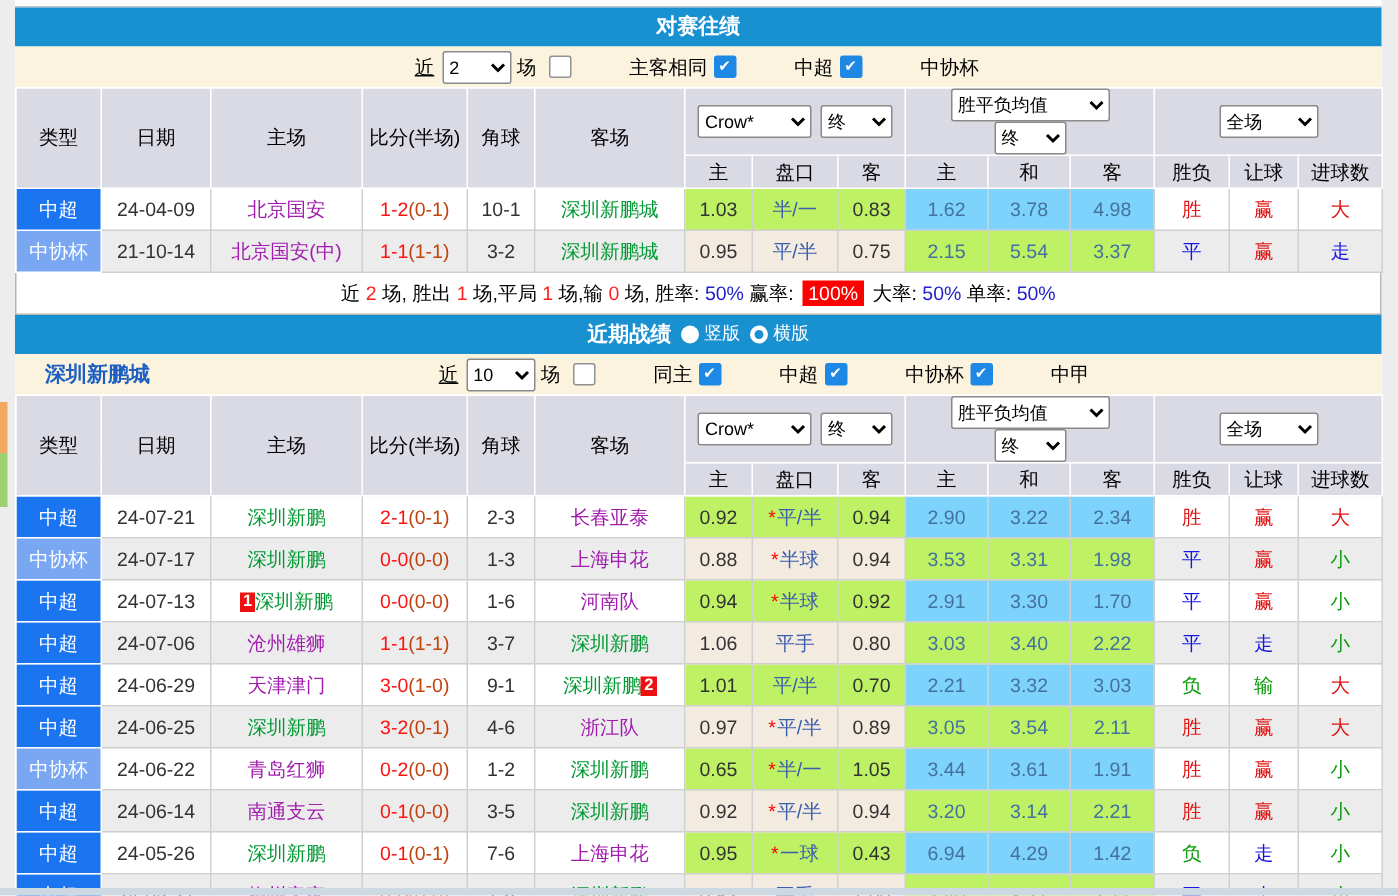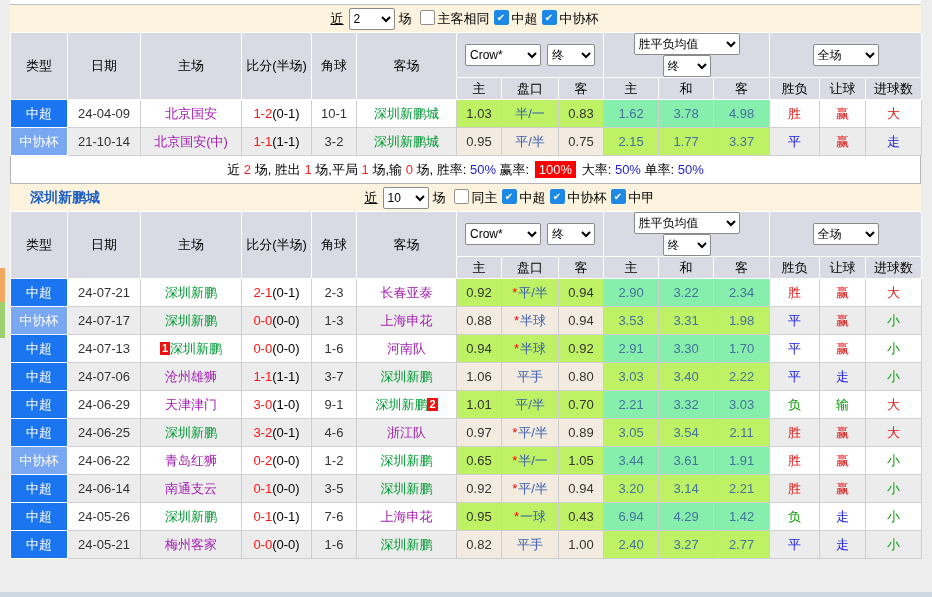--- a/index.html
+++ b/index.html
@@ -22,21 +22,21 @@
 
   
   .filter { height:27px; background:var(--filter-cream); display:flex; align-items:center;
             font-size:13px; color:#000; }
   .filter .mid { flex:1; display:flex; align-items:center; justify-content:center; }
   .near { text-decoration:underline; color:#000; cursor:pointer; margin-right:5px; }
   .sel { font-size:12px; height:20px; border:1px solid #8a8a8a; background:#fff;
          border-radius:2px; }
   .sel-count { width:44px; margin-right:4px; }
   .games-label { margin-right:8px; }
-  .cbl { display:inline-flex; margin-right:2px; cursor:pointer; }
+  .cbl { display:inline-flex; align-items:center; margin-right:2px; cursor:pointer;gap:36px; }
   .cbl + .cbl { margin-left:2px; }
   .cb { width:13px; height:13px; border:1px solid #919191; border-radius:2px;
         background:#fff; display:inline-block; font-size:10px; line-height:13px;
         text-align:center; color:transparent; margin-right:3px; }
   .cb.on { background:var(--check-blue); border-color:var(--check-blue); color:#fff; }
   .team-label { font-size:14px; font-weight:bold; color:#1e5fc2; padding-left:20px; }
 
   
   table { border-collapse:collapse; table-layout:fixed; width:911px;
           border:1px solid #a9a9a9; font-size:13px; }
@@ -44,26 +44,26 @@
        color:#000; height:21px; text-align:center; }
   .th-drop .sel { margin:0 3px; }
   td { border:1px solid #cfcfcf; height:27px; text-align:center; color:#333; }
   tr.odd  td { background:#fff; }
   tr.even td { background:#ececec; }
   td.lg { color:#fff; border-color:#fff; }
   td.lg.super { background:var(--league-super); }
   td.lg.cup   { background:var(--league-cup); }
   tr.odd  td.od { background:#bef264; }
   tr.even td.od { background:#f3ebe0; }
-  tr.odd  td.av { background:#86efac; color:var(--avg-blue); }
+  tr.odd  td.av { background:#7dd3fc; color:var(--avg-blue); }
   tr.even td.av { background:#bef264; color:var(--avg-blue); }
   .tg { color:var(--team-green); }
   .tn { color:#a21caf; }
   .ft { color:var(--score-red); }
-  .ht { color:#000000; }
+  .ht { color:#c2410c; }
   .hv { color:var(--handicap-blue); }
   .star { color:#f00; margin-right:1px; }
   .badge { display:inline-block; background:var(--badge-red); color:#fff;
            font-size:11px; font-weight:bold; line-height:13px; padding:0 2px;
            vertical-align:1px; }
   td.rs.c-red   { color:var(--res-red); }
   td.rs.c-blue  { color:var(--res-blue); }
   td.rs.c-green { color:var(--res-green); }
 
   
@@ -84,20 +84,23 @@
 </head>
 <body>
 
 <div class="sliver orange"></div>
 <div class="sliver green"></div>
 
 <div class="content">
   <div class="top-strip"></div>
 
   <section>
+    <div class="bar">
+      <span>对赛往绩</span>
+    </div>
     <div class="filter">
       <span class="mid" id="f1">
           <a class="near">近</a>
           <select class="sel sel-count"><option>2</option></select>
           <span class="games-label">场</span>
           <label class="cbl">
             <span class="cb"></span>
             <span class="cbt">主客相同</span>
           </label>
           <label class="cbl">
@@ -174,21 +177,21 @@
             <td class="lg cup">中协杯</td>
             <td class="dt">21-10-14</td>
             <td class="tm"><span class="tn">北京国安(中)</span></td>
             <td class="sc"><span class="ft">1-1</span><span class="ht">(1-1)</span></td>
             <td class="cn">3-2</td>
             <td class="tm"><span class="tg">深圳新鹏城</span></td>
             <td class="od">0.95</td>
             <td class="od hcp"><span class="hv">平/半</span></td>
             <td class="od">0.75</td>
             <td class="av">2.15</td>
-            <td class="av">1.77</td>
+            <td class="av">5.54</td>
             <td class="av">3.37</td>
             <td class="rs c-blue">平</td>
             <td class="rs c-red">赢</td>
             <td class="rs c-blue">走</td>
           </tr>
         </tbody>
     </table>
     <div class="summary" id="s1">
         <span>近 </span>
         <span class="c-num">2</span>
@@ -203,20 +206,30 @@
         <span> 赢率: </span>
         <span class="box-red">100%</span>
         <span> 大率: </span>
         <span class="c-pct">50%</span>
         <span> 单率: </span>
         <span class="c-pct">50%</span>
       </div>
   </section>
 
   <section>
+    <div class="bar">
+      <span>近期战绩</span>
+      <span id="view-radios"><label class="rlab">
+            <span class="rad on"></span>
+            <span class="rlt">竖版</span>
+          </label><label class="rlab">
+            <span class="rad off"></span>
+            <span class="rlt">横版</span>
+          </label></span>
+    </div>
     <div class="filter">
       <span class="team-label">深圳新鹏城</span>
       <span class="mid" id="f2">
           <a class="near">近</a>
           <select class="sel sel-count"><option>10</option></select>
           <span class="games-label">场</span>
           <label class="cbl">
             <span class="cb"></span>
             <span class="cbt">同主</span>
           </label>

